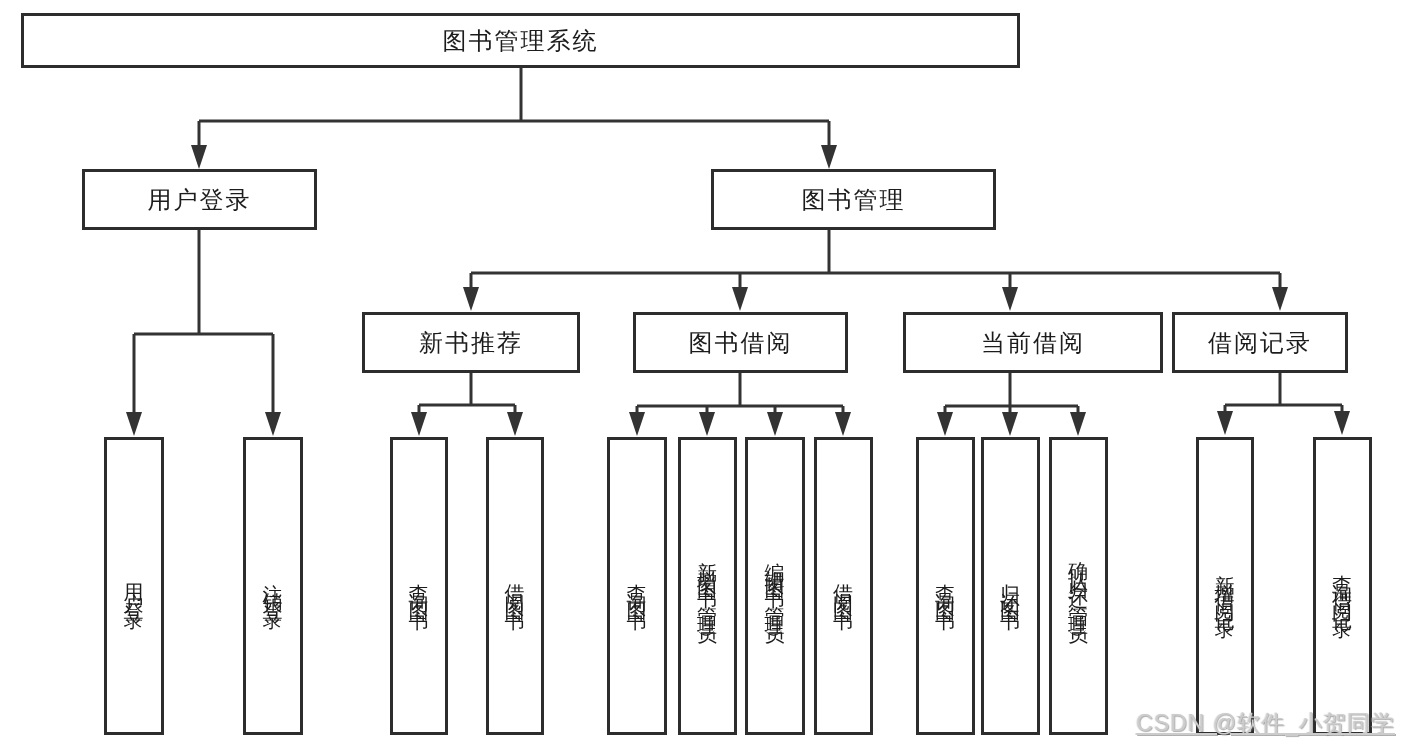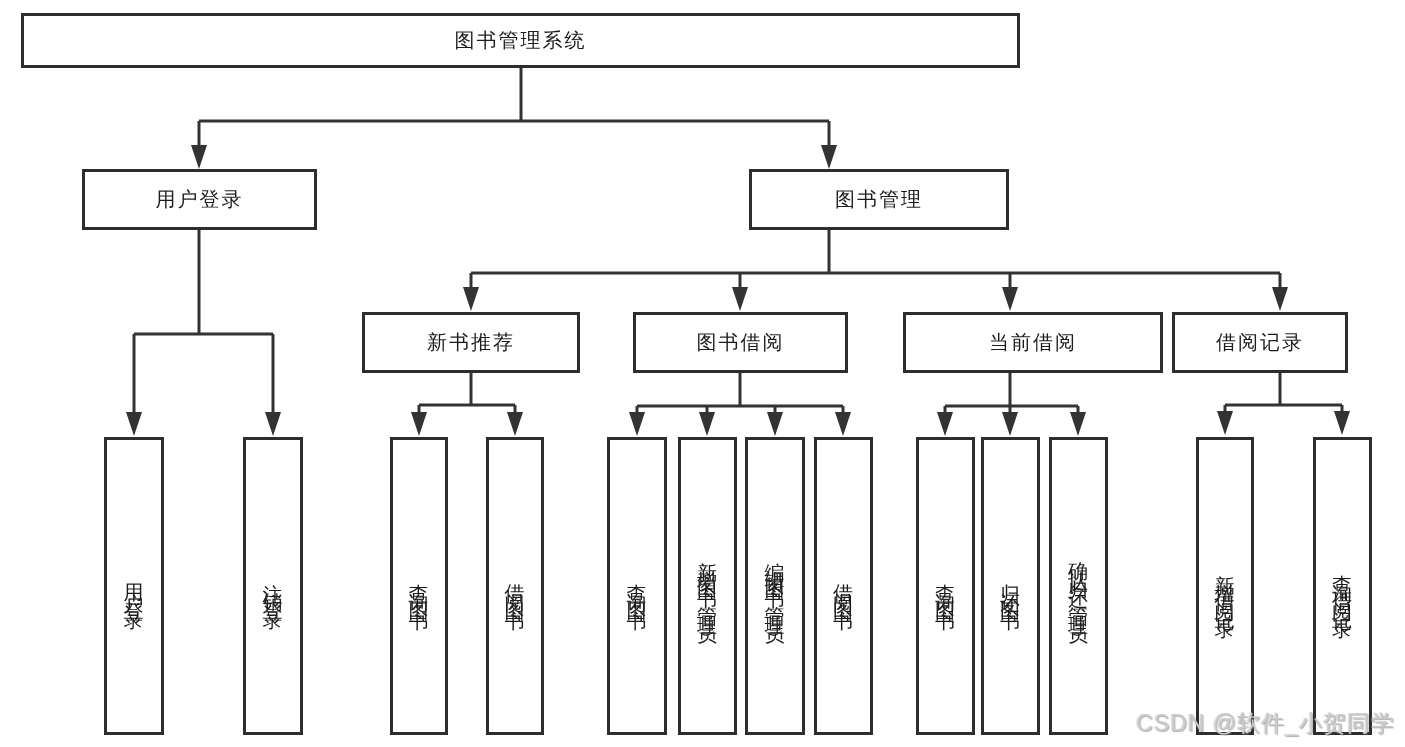--- a/index.html
+++ b/index.html
@@ -21,40 +21,41 @@
   .box{
     position:absolute;
     background:#fff;
     border:3px solid var(--border);
     box-sizing:border-box;
     display:flex;align-items:center;justify-content:center;
     z-index:2;
     color:var(--text);
   }
   .hbox span{
-    font-size:20px;
+    font-size:24px;
     letter-spacing:2px;
     white-space:nowrap;
   }
   .vbox span{
     writing-mode:vertical-rl;
     text-orientation:mixed;
     font-size:20px;
     letter-spacing:9px;
     line-height:1;
   }
   .watermark{
     position:absolute;
     right:10px;bottom:8px;
     z-index:3;
     font-size:23px;
     color:var(--wm);
     text-shadow:1px 1px 1px rgba(110,110,110,0.55), -1px 0 1px rgba(150,150,150,0.35);
     letter-spacing:1px;
     white-space:nowrap;
+    text-decoration:underline;
   }
 </style>
 </head>
 <body>
 
 <div class="canvas">
 
   <svg class="connectors" width="1405" height="747">
       <line x1="521" y1="68" x2="521" y2="121" stroke="#333333" stroke-width="3"></line>
       <line x1="199" y1="121" x2="829" y2="121" stroke="#333333" stroke-width="3"></line>
@@ -110,21 +111,21 @@
       <polygon points="1342,435 1334,411 1350,411" fill="#333333"></polygon>
     </svg>
 
   <div class="box hbox" style="left:21px;top:13px;width:999px;height:55px">
     <span>图书管理系统</span>
   </div>
 
   <div class="box hbox" style="left:82px;top:169px;width:235px;height:61px">
     <span>用户登录</span>
   </div>
-  <div class="box hbox" style="left:749px;top:169px;width:260px;height:61px">
+  <div class="box hbox" style="left:711px;top:169px;width:285px;height:61px">
     <span>图书管理</span>
   </div>
 
   <div class="box hbox" style="left:633px;top:312px;width:215px;height:61px">
     <span>图书借阅</span>
   </div>
   <div class="box hbox" style="left:362px;top:312px;width:218px;height:61px">
     <span>新书推荐</span>
   </div>
   <div class="box hbox" style="left:903px;top:312px;width:260px;height:61px">

